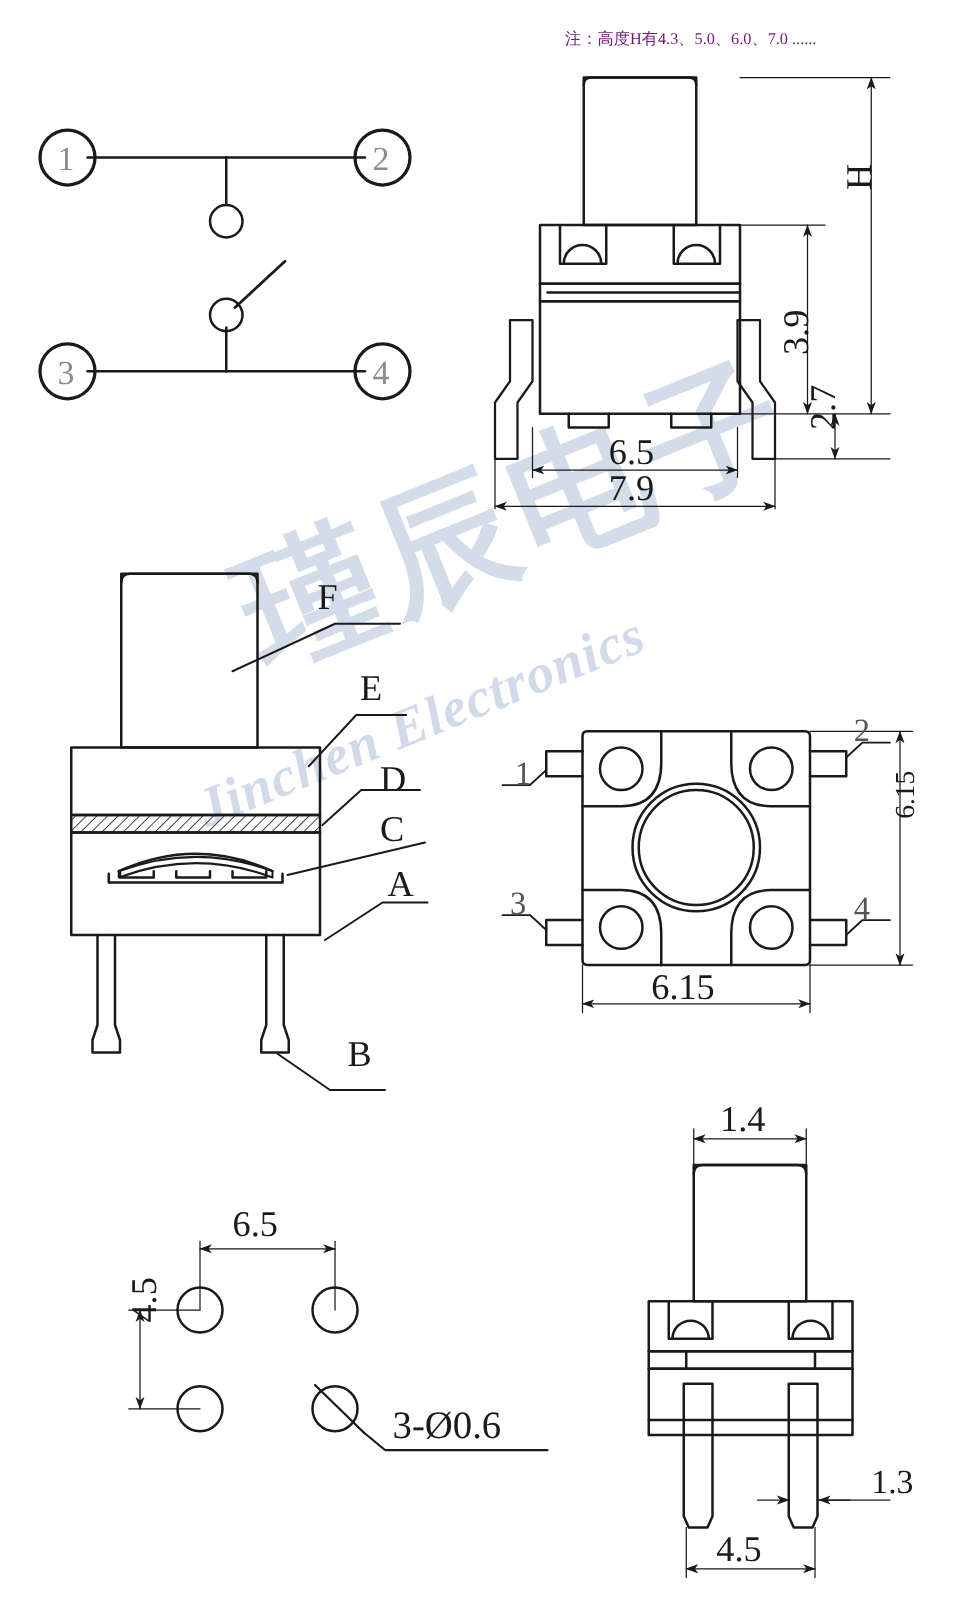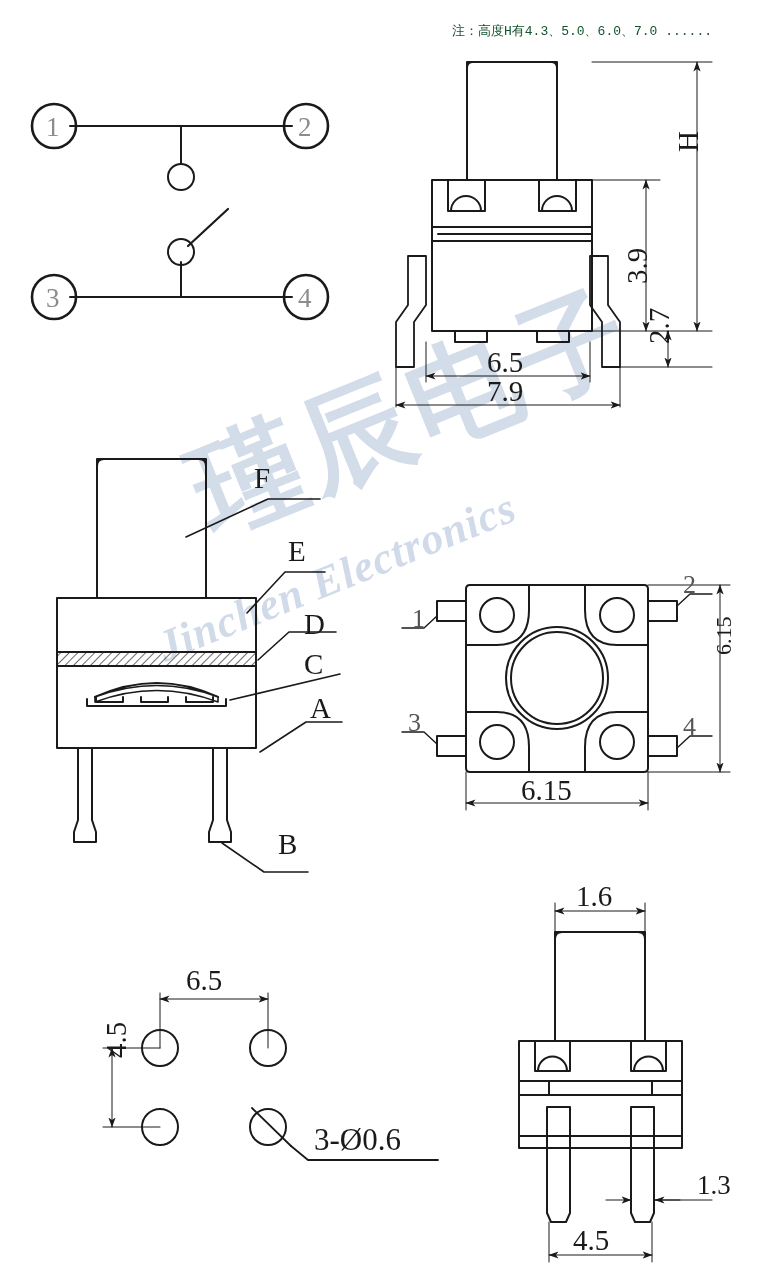--- a/index.html
+++ b/index.html
@@ -5,22 +5,22 @@
   html,body{margin:0;padding:0;background:#ffffff;}
   body{
     width:772px;height:1281px;position:relative;overflow:hidden;
     font-family:"Liberation Serif", serif;
     color:#1a1a1a;
   }
   .sheet{position:absolute;inset:0;width:772px;height:1281px;}
   svg{display:block;}
   .note{
     position:absolute;left:452px;top:22px;
-    font-family:Liberation Mono, monospace;
-    font-size:13px;color:#14532d;letter-spacing:0px;white-space:nowrap;
+    font-family:Liberation Serif, serif;
+    font-size:13px;color:#701a75;letter-spacing:0px;white-space:nowrap;
   }
   .wm{
     position:absolute;pointer-events:none;user-select:none;
     color:#ccd6e6;font-weight:bold;
   }
   #wm-cn{
     left:170px;top:430px;font-size:110px;
     font-family:"DejaVu Sans", sans-serif;
     transform:rotate(-22deg);transform-origin:left top;
     letter-spacing:6px;opacity:.85;
@@ -281,15 +281,15 @@
 <div class="ov" style="left:683px;top:570px;font-size:26px;color:#555;">2</div>
 <div class="ov" style="left:408px;top:708px;font-size:26px;color:#555;">3</div>
 <div class="ov" style="left:683px;top:712px;font-size:26px;color:#555;">4</div>
 <div class="ov" style="left:521px;top:774px;font-size:29px;">6.15</div>
 <div class="ov" style="left:711px;top:655px;font-size:22px;transform:rotate(-90deg);transform-origin:left top;">6.15</div>
 
 <div class="ov" style="left:186px;top:964px;font-size:29px;">6.5</div>
 <div class="ov" style="left:100px;top:1058px;font-size:29px;transform:rotate(-90deg);transform-origin:left top;">4.5</div>
 <div class="ov" style="left:314px;top:1122px;font-size:31px;">3-Ø0.6</div>
 
-<div class="ov" style="left:576px;top:880px;font-size:29px;">1.6</div>
+<div class="ov" style="left:576px;top:880px;font-size:29px;">1.4</div>
 <div class="ov" style="left:697px;top:1170px;font-size:27px;">1.3</div>
 <div class="ov" style="left:573px;top:1224px;font-size:29px;">4.5</div>
 
 </body></html>

